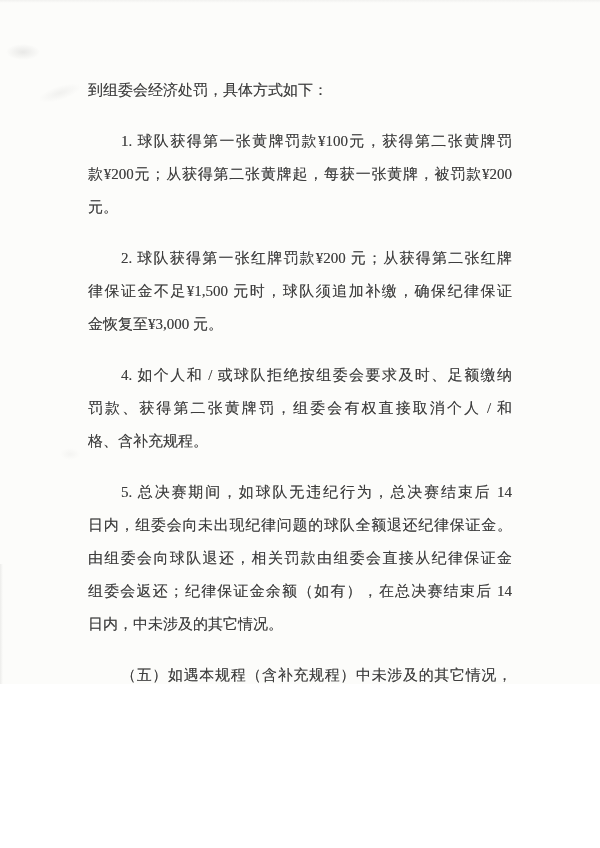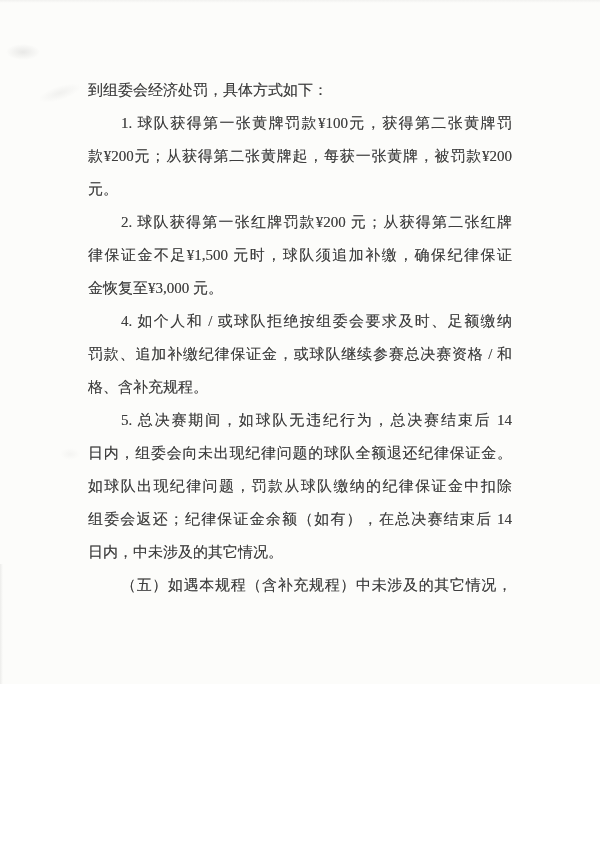--- a/index.html
+++ b/index.html
@@ -62,20 +62,21 @@
     text-align: left;
     white-space: normal;
   }
   .line.justify {
     text-align: justify;
     text-align-last: justify;
     text-justify: inter-character;
   }
   .line.indent {
     text-indent: 2.2em;
+    margin-top: 18px;
   }
   .page-number {
     position: absolute;
     top: 786px;
     right: 72px;
     font-size: 21px;
     letter-spacing: 1.5px;
     color: #3a4c5d;
     text-shadow: 0 0 0.5px rgba(58,76,93,0.5);
   }
@@ -92,24 +93,24 @@
 
   <main class="text-block">
       <div class="line">到组委会经济处罚，具体方式如下：</div>
       <div class="line indent justify">1. 球队获得第一张黄牌罚款¥100元，获得第二张黄牌罚</div>
       <div class="line justify">款¥200元；从获得第二张黄牌起，每获一张黄牌，被罚款¥200</div>
       <div class="line">元。</div>
       <div class="line indent justify">2. 球队获得第一张红牌罚款¥200 元；从获得第二张红牌</div>
       <div class="line justify">律保证金不足¥1,500 元时，球队须追加补缴，确保纪律保证</div>
       <div class="line">金恢复至¥3,000 元。</div>
       <div class="line indent justify">4. 如个人和 / 或球队拒绝按组委会要求及时、足额缴纳</div>
-      <div class="line justify">罚款、追加补缴纪律保证金，或球队继续参赛总决赛资格 / 和</div>
+      <div class="line justify">罚款、获得第二张黄牌罚，组委会有权直接取消个人 / 和</div>
       <div class="line">格、含补充规程。</div>
       <div class="line indent justify">5. 总决赛期间，如球队无违纪行为，总决赛结束后 14</div>
       <div class="line justify">日内，组委会向未出现纪律问题的球队全额退还纪律保证金。</div>
-      <div class="line justify">如球队出现纪律问题，罚款从球队缴纳的纪律保证金中扣除</div>
+      <div class="line justify">由组委会向球队退还，相关罚款由组委会直接从纪律保证金</div>
       <div class="line justify">组委会返还；纪律保证金余额（如有），在总决赛结束后 14</div>
       <div class="line">日内，中未涉及的其它情况。</div>
       <div class="line indent justify">（五）如遇本规程（含补充规程）中未涉及的其它情况，</div>
     </main>
 
   <div class="page-number">- 45 -</div>
 </div>
 
 </body></html>

